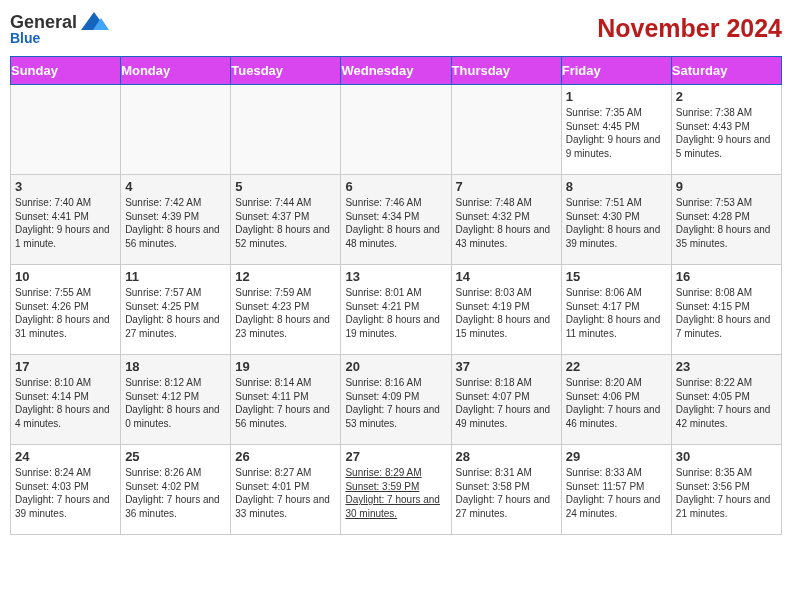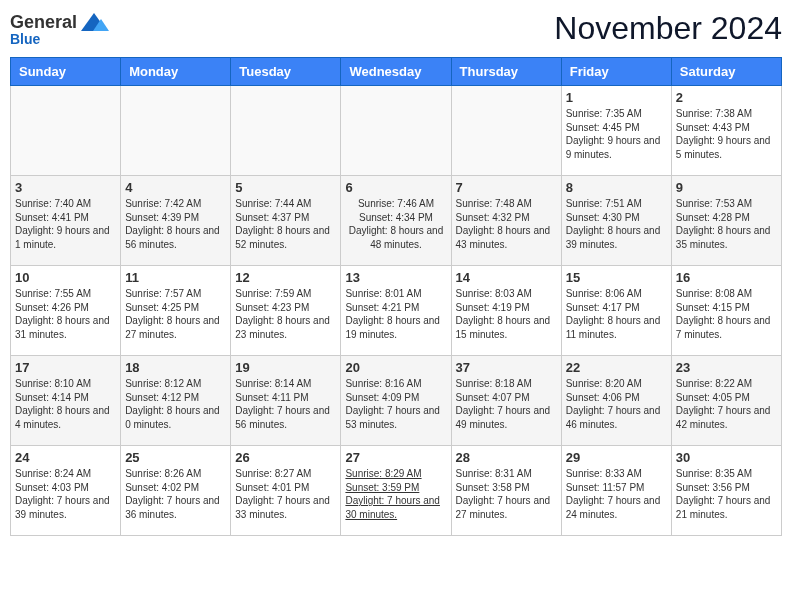--- a/index.html
+++ b/index.html
@@ -7,29 +7,29 @@
     
     .header-section { display: flex; justify-content: space-between; align-items: center; margin-bottom: 10px; }
     
     .logo { display: flex; flex-direction: column; align-items: flex-start; }
     .logo-text { display: flex; align-items: center; }
     .logo-general { font-size: 18px; font-weight: bold; color: #333; }
     .logo-blue { font-size: 14px; font-weight: bold; color: #1565C0; }
     .logo-icon { width: 30px; height: 24px; margin-left: 2px; }
     
     .title-section { text-align: right; }
-    .month-title { font-size: 32px; font-weight: normal; color: #0f172a; }
+    .month-title { font-size: 25px; font-weight: bold; color: #b91c1c; }
     .location { font-size: 16px; color: #555; }
     
     table { width: 100%; border-collapse: collapse; table-layout: fixed; }
     
     thead tr th {
-      background-color: #3b82f6;
+      background-color: #d946ef;
       color: white;
-      padding: 6px 8px;
+      padding: 6px 0;
       font-size: 13px;
       font-weight: bold;
       text-align: left;
       border: 1px solid #1565C0;
     }
     
     tbody tr td {
       border: 1px solid #ccc;
       padding: 4px;
       vertical-align: top;
@@ -113,21 +113,21 @@
 Daylight: 8 hours and 56 minutes.</div>
         </td>
         <td>
           <div class="day-num">5</div>
           <div class="day-info" style="white-space: pre-line;">Sunrise: 7:44 AM
 Sunset: 4:37 PM
 Daylight: 8 hours and 52 minutes.</div>
         </td>
         <td>
           <div class="day-num">6</div>
-          <div class="day-info" style="white-space: pre-line; text-align: center;">Sunrise: 7:46 AM
+          <div class="day-info" style="white-space: pre-line;">Sunrise: 7:46 AM
 Sunset: 4:34 PM
 Daylight: 8 hours and 48 minutes.</div>
         </td>
         <td>
           <div class="day-num">7</div>
           <div class="day-info" style="white-space: pre-line;">Sunrise: 7:48 AM
 Sunset: 4:32 PM
 Daylight: 8 hours and 43 minutes.</div>
         </td>
         <td>

